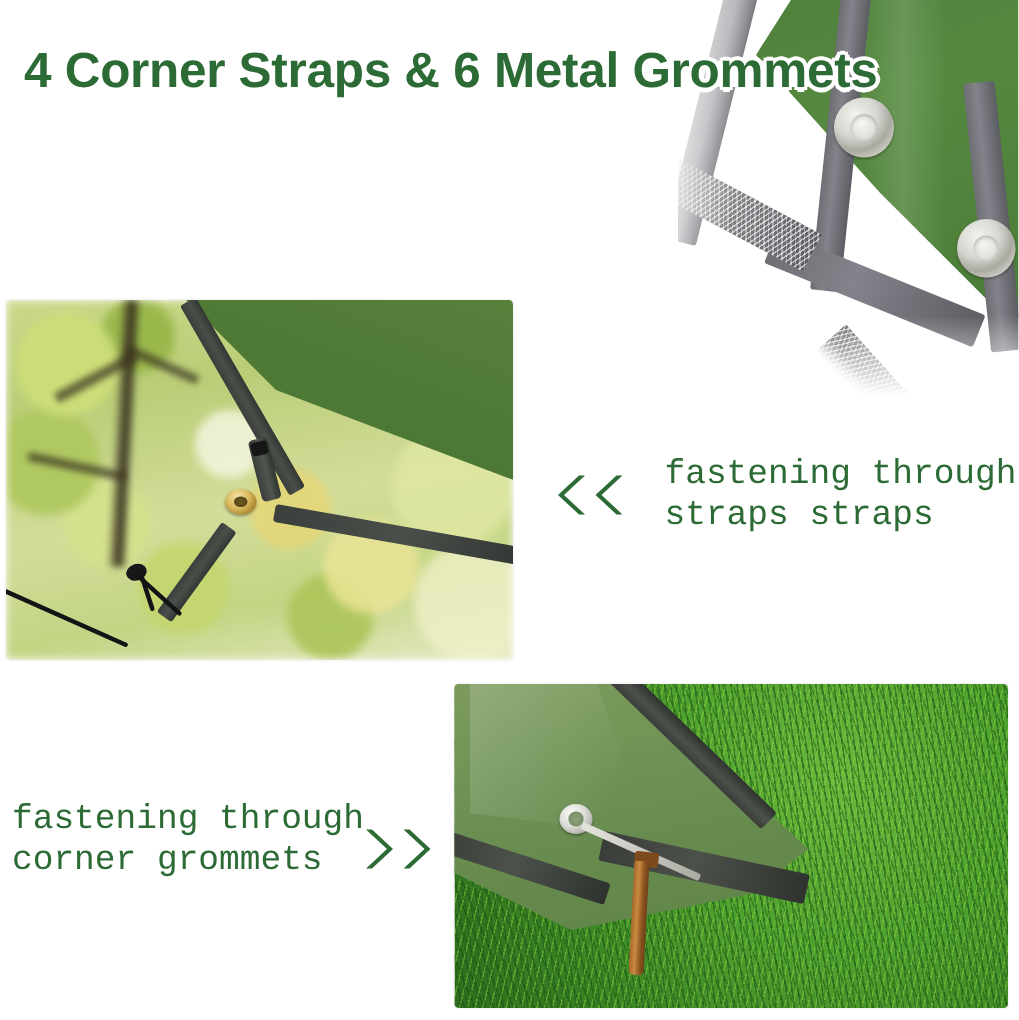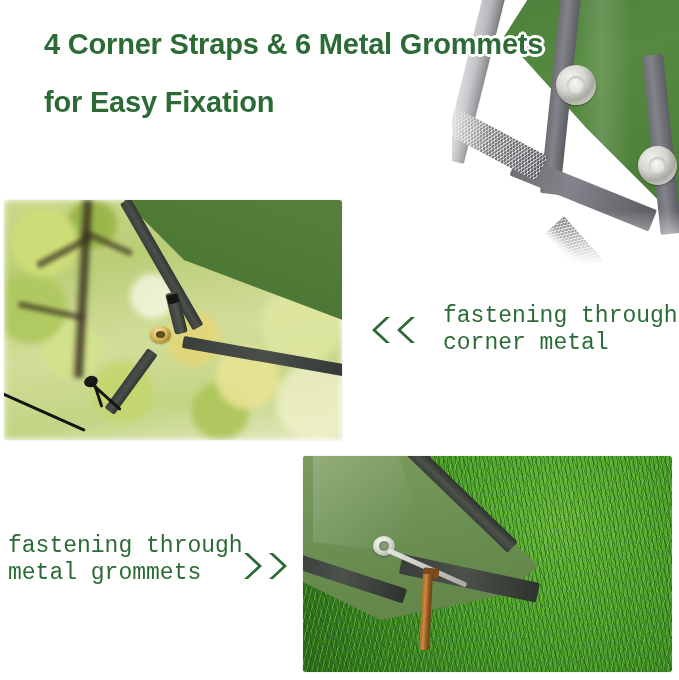--- a/index.html
+++ b/index.html
@@ -22,31 +22,30 @@
   
   .headline {
     position: absolute;
     left: 16px;
     top: 30px;
     width: 560px;
     z-index: 40;
     pointer-events: none;
   }
   .headline-line {
-    font-size: 29px;
+    font-size: 33px;
     font-weight: bold;
     letter-spacing: -0.2px;
     color: #2c6b35;
     line-height: 1.0;
     white-space: nowrap;
     text-shadow:
        2px 0 0 #fff, -2px 0 0 #fff, 0 2px 0 #fff, 0 -2px 0 #fff,
        2px 2px 0 #fff, -2px 2px 0 #fff, 2px -2px 0 #fff, -2px -2px 0 #fff,
        3px 0 0 #fff, -3px 0 0 #fff, 0 3px 0 #fff, 0 -3px 0 #fff;
-    margin-left: 28px;
   }
   .headline-line.second {
     margin-top: 29px;
   }
 
   
   .photo {
     position: absolute;
     overflow: hidden;
     background: #ffffff;
@@ -465,21 +464,20 @@
       <div class="grommet-ring" id="grommet-a"></div>
       <div class="grommet-ring" id="grommet-b"></div>
       <div class="webbing w-left"></div>
       <div class="webbing w-bottom"></div>
     </div>
     <div class="fade"></div>
   </div>
 
   <div class="headline">
     <div class="headline-line">4 Corner Straps &amp; 6 Metal Grommets</div>
-    <div class="headline-line second">for Easy Fixation</div>
   </div>
 
   <div class="photo" id="photo-corner-strap">
     <div class="trees-bg"></div>
     <div class="tree-trunk"></div>
     <div class="tree-branch br1"></div>
     <div class="tree-branch br2"></div>
     <div class="tree-branch br3"></div>
     <div class="tarp-left"></div>
     <div class="tarp-left-edge e-top"></div>
@@ -496,26 +494,26 @@
   <div class="chevrons" id="chevrons-left">
     <svg class="chev" viewBox="0 0 24 28" aria-hidden="true">
       <polygon points="20,1 24,1 10,14 24,27 20,27 6,14" fill="#2c6b35"></polygon>
     </svg>
     <svg class="chev" viewBox="0 0 24 28" aria-hidden="true">
       <polygon points="20,1 24,1 10,14 24,27 20,27 6,14" fill="#2c6b35"></polygon>
     </svg>
   </div>
   <div class="callout" id="callout-corner-straps">
     <div class="callout-text">fastening through</div>
-    <div class="callout-text">corner metal</div>
+    <div class="callout-text">straps straps</div>
   </div>
 
   <div class="callout" id="callout-metal-grommets">
     <div class="callout-text">fastening through</div>
-    <div class="callout-text">metal grommets</div>
+    <div class="callout-text">corner grommets</div>
   </div>
   <div class="chevrons" id="chevrons-right">
     <svg class="chev" viewBox="0 0 24 28" aria-hidden="true">
       <polygon points="4,1 8,1 22,14 8,27 4,27 18,14" fill="#2c6b35"></polygon>
     </svg>
     <svg class="chev" viewBox="0 0 24 28" aria-hidden="true">
       <polygon points="4,1 8,1 22,14 8,27 4,27 18,14" fill="#2c6b35"></polygon>
     </svg>
   </div>
 

